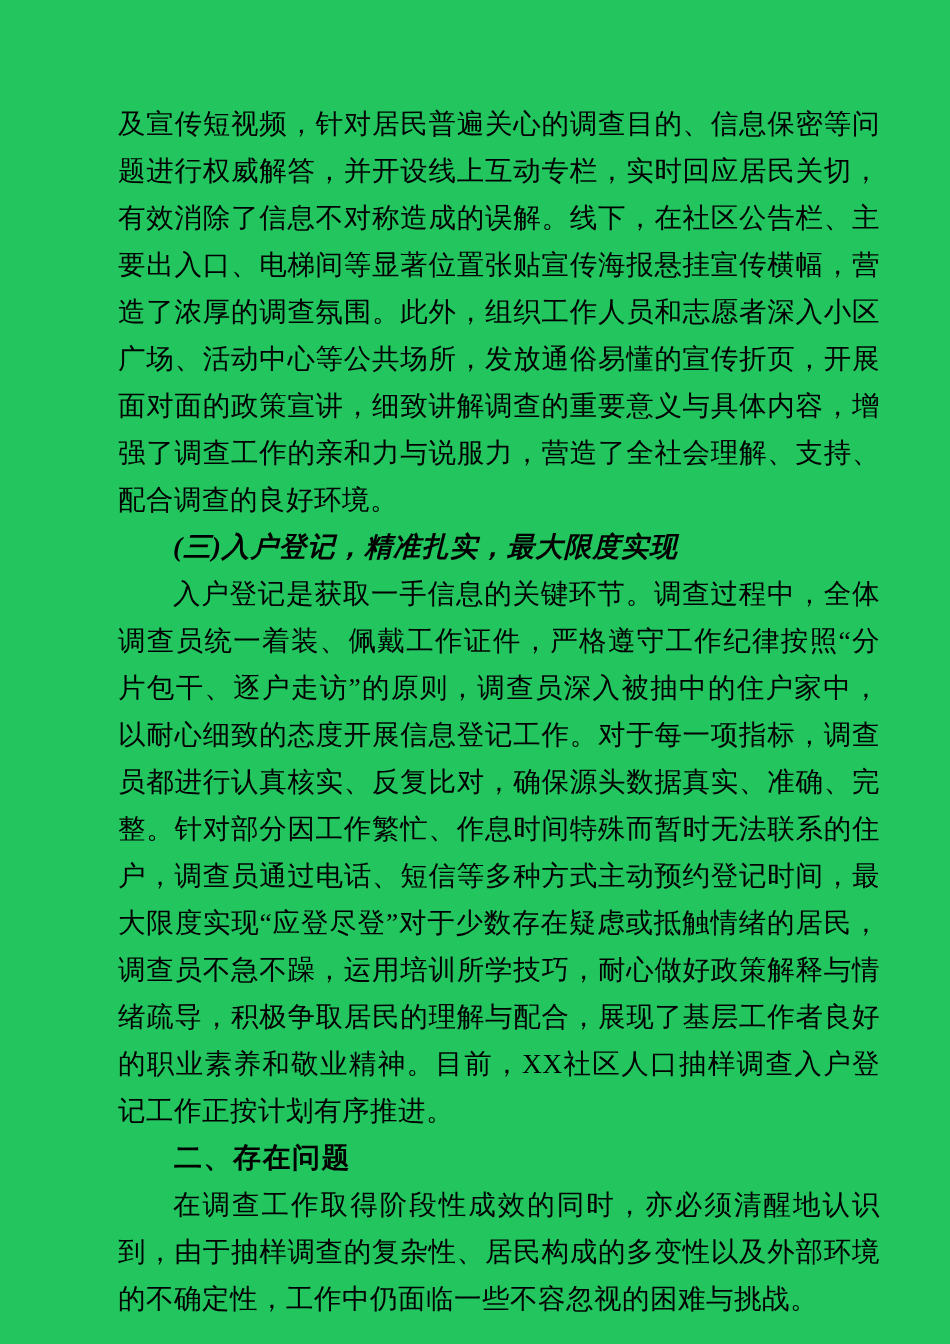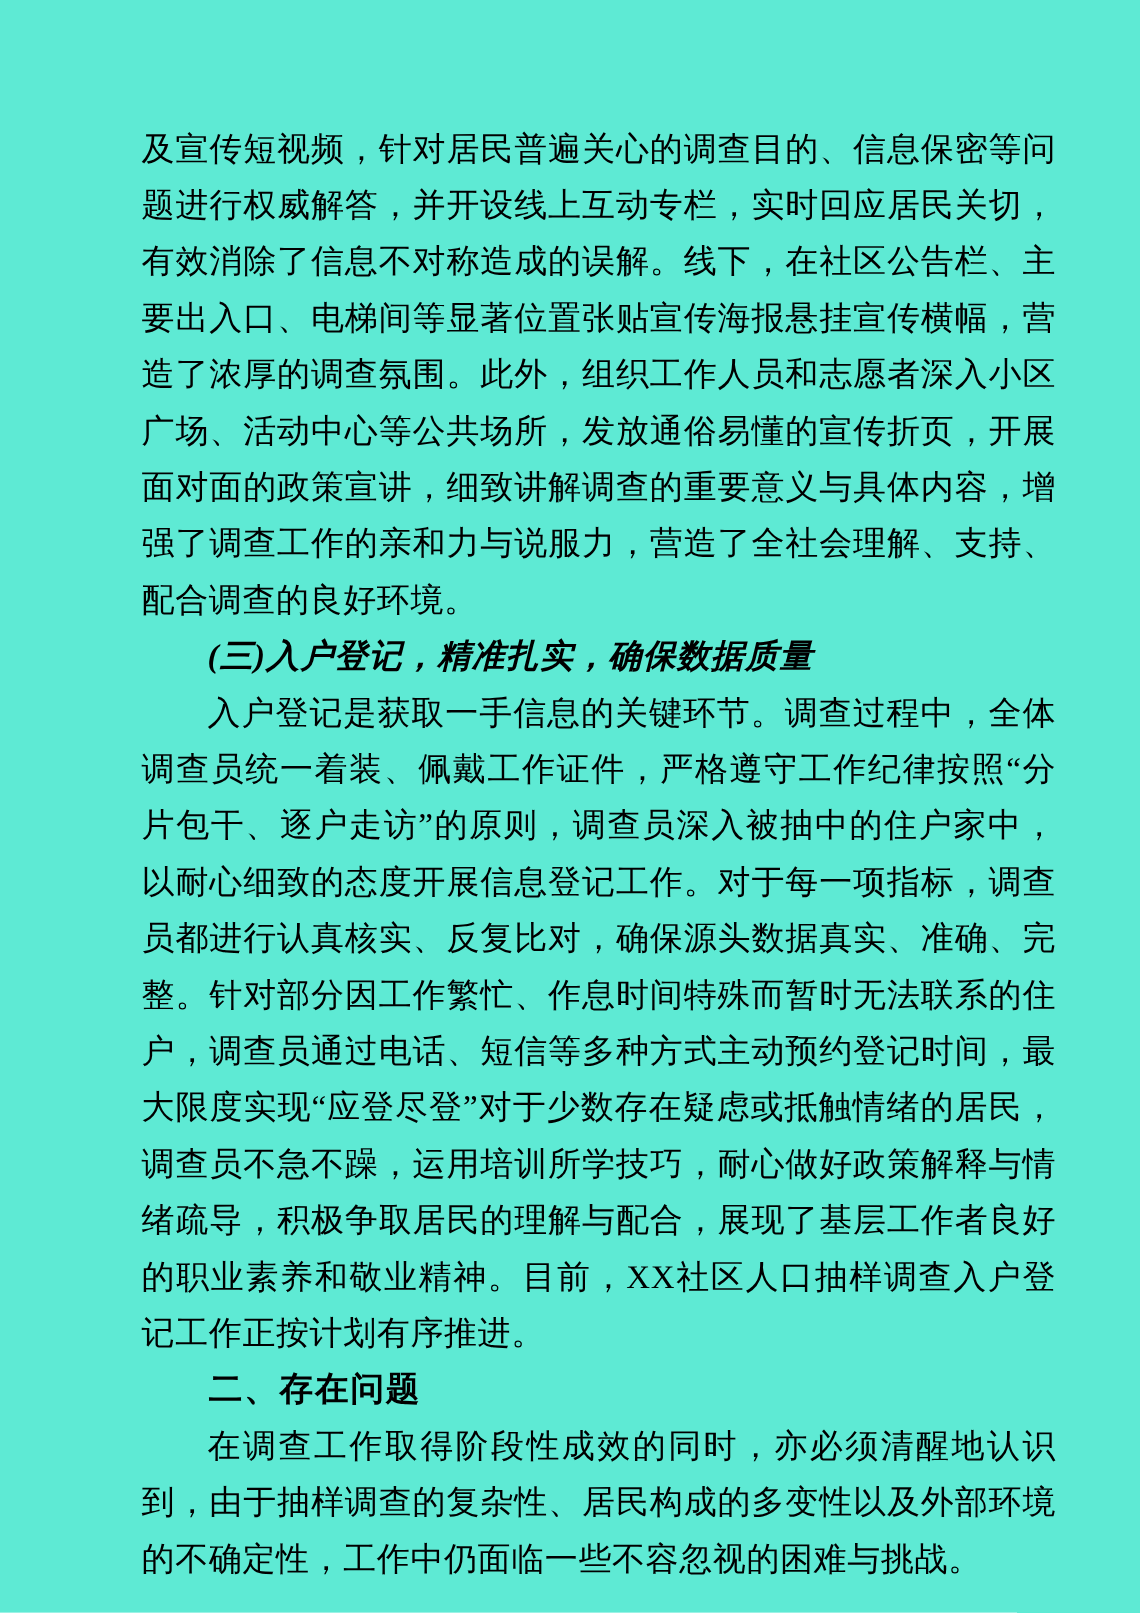--- a/index.html
+++ b/index.html
@@ -11,21 +11,21 @@
     width: 950px;
     height: 1344px;
     font-family: "Liberation Serif", "DejaVu Serif", serif;
     color: #000000;
     overflow: hidden;
   }
   .page {
     position: relative;
     width: 950px;
     height: 1344px;
-    background: #5eead4;
+    background: #22c55e;
     box-sizing: border-box;
     padding: 100px 70px 60px 118px;
   }
   .doc-body {
     font-size: 27.5px;
     line-height: 47px;
     text-align: justify;
     text-justify: inter-ideograph;
     letter-spacing: 0.5px;
   }
@@ -54,21 +54,21 @@
   }
 </style>
 </head>
 <body>
 
 <div class="page">
   <div class="doc-body">
 
     <p class="para cont">及宣传短视频，针对居民普遍关心的调查目的、信息保密等问题进行权威解答，并开设线上互动专栏，实时回应居民关切，有效消除了信息不对称造成的误解。线下，在社区公告栏、主要出入口、电梯间等显著位置张贴宣传海报悬挂宣传横幅，营造了浓厚的调查氛围。此外，组织工作人员和志愿者深入小区广场、活动中心等公共场所，发放通俗易懂的宣传折页，开展面对面的政策宣讲，细致讲解调查的重要意义与具体内容，增强了调查工作的亲和力与说服力，营造了全社会理解、支持、配合调查的良好环境。</p>
 
-    <p class="sub-heading">(三)入户登记，精准扎实，确保数据质量</p>
+    <p class="sub-heading">(三)入户登记，精准扎实，最大限度实现</p>
 
     <p class="para">入户登记是获取一手信息的关键环节。调查过程中，全体调查员统一着装、佩戴工作证件，严格遵守工作纪律按照“分片包干、逐户走访”的原则，调查员深入被抽中的住户家中，以耐心细致的态度开展信息登记工作。对于每一项指标，调查员都进行认真核实、反复比对，确保源头数据真实、准确、完整。针对部分因工作繁忙、作息时间特殊而暂时无法联系的住户，调查员通过电话、短信等多种方式主动预约登记时间，最大限度实现“应登尽登”对于少数存在疑虑或抵触情绪的居民，调查员不急不躁，运用培训所学技巧，耐心做好政策解释与情绪疏导，积极争取居民的理解与配合，展现了基层工作者良好的职业素养和敬业精神。目前，XX社区人口抽样调查入户登记工作正按计划有序推进。</p>
 
     <p class="section-heading">二、存在问题</p>
 
     <p class="para">在调查工作取得阶段性成效的同时，亦必须清醒地认识到，由于抽样调查的复杂性、居民构成的多变性以及外部环境的不确定性，工作中仍面临一些不容忽视的困难与挑战。</p>
 
   </div>
 </div>
 

